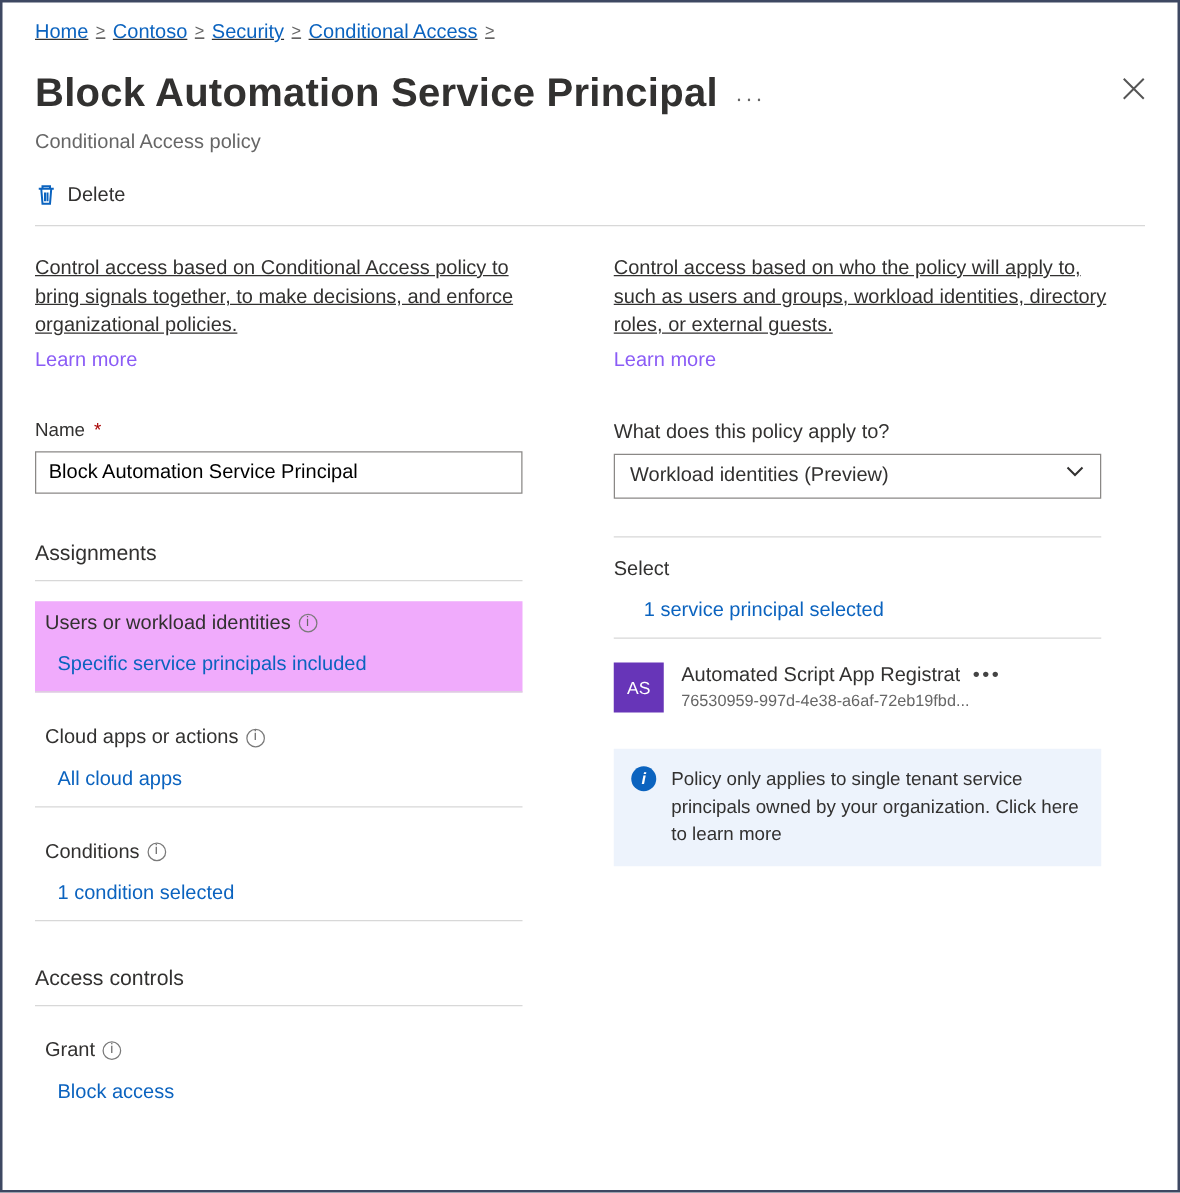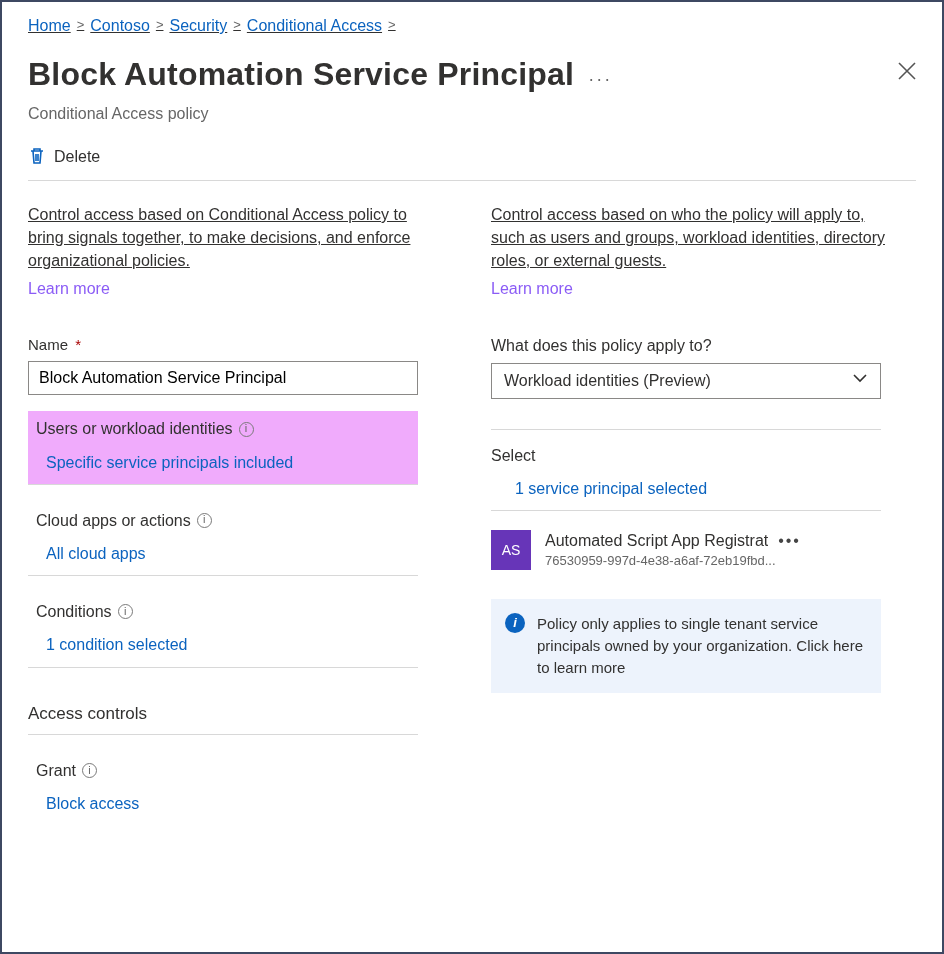--- a/index.html
+++ b/index.html
@@ -148,20 +148,21 @@
   <div class="col">
     <div class="desc">Control access based on Conditional Access policy to bring signals together, to make decisions, and enforce organizational policies.</div>
     <a class="learn-link">Learn more</a>
 
     <div class="field-label">
       <span>Name</span>
       <span class="req">*</span>
     </div>
     <input type="text" class="text-input" value="Block Automation Service Principal" style="">
 
+    <div class="section-title">Assignments</div>
 
     <div class="assign-item selected">
       <div class="assign-head">
         <span>Users or workload identities</span>
         <span class="info-icon">i</span>
       </div>
       <div class="assign-link">Specific service principals included</div>
     </div>
 
     <div class="assign-item">

